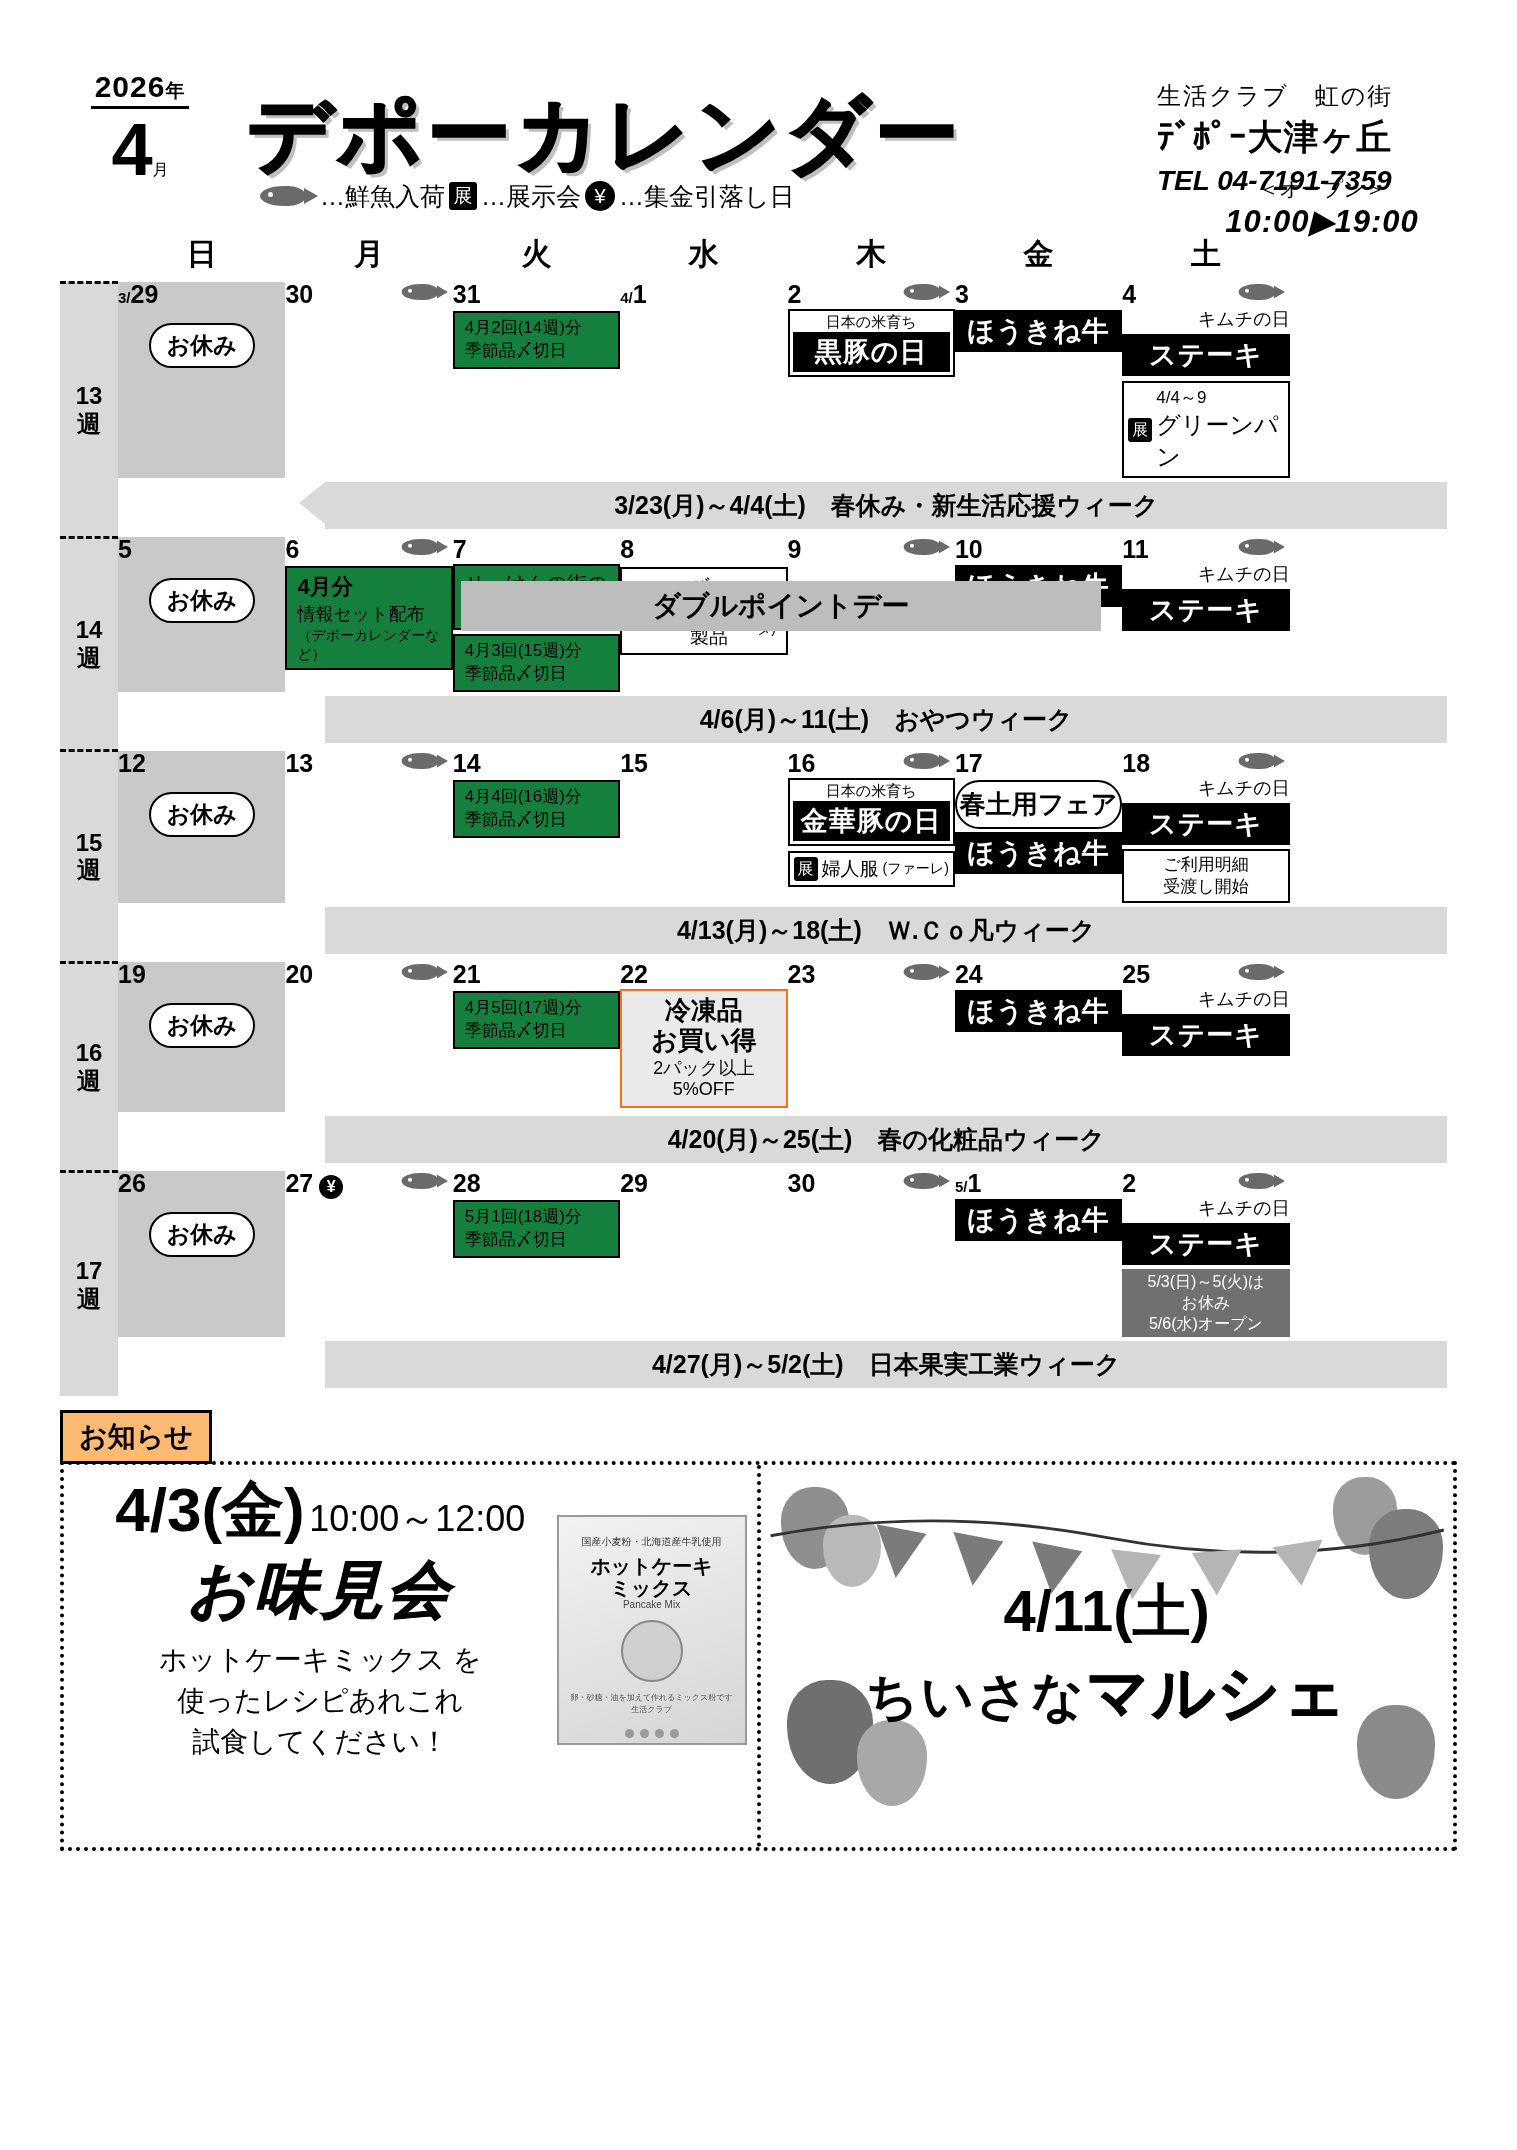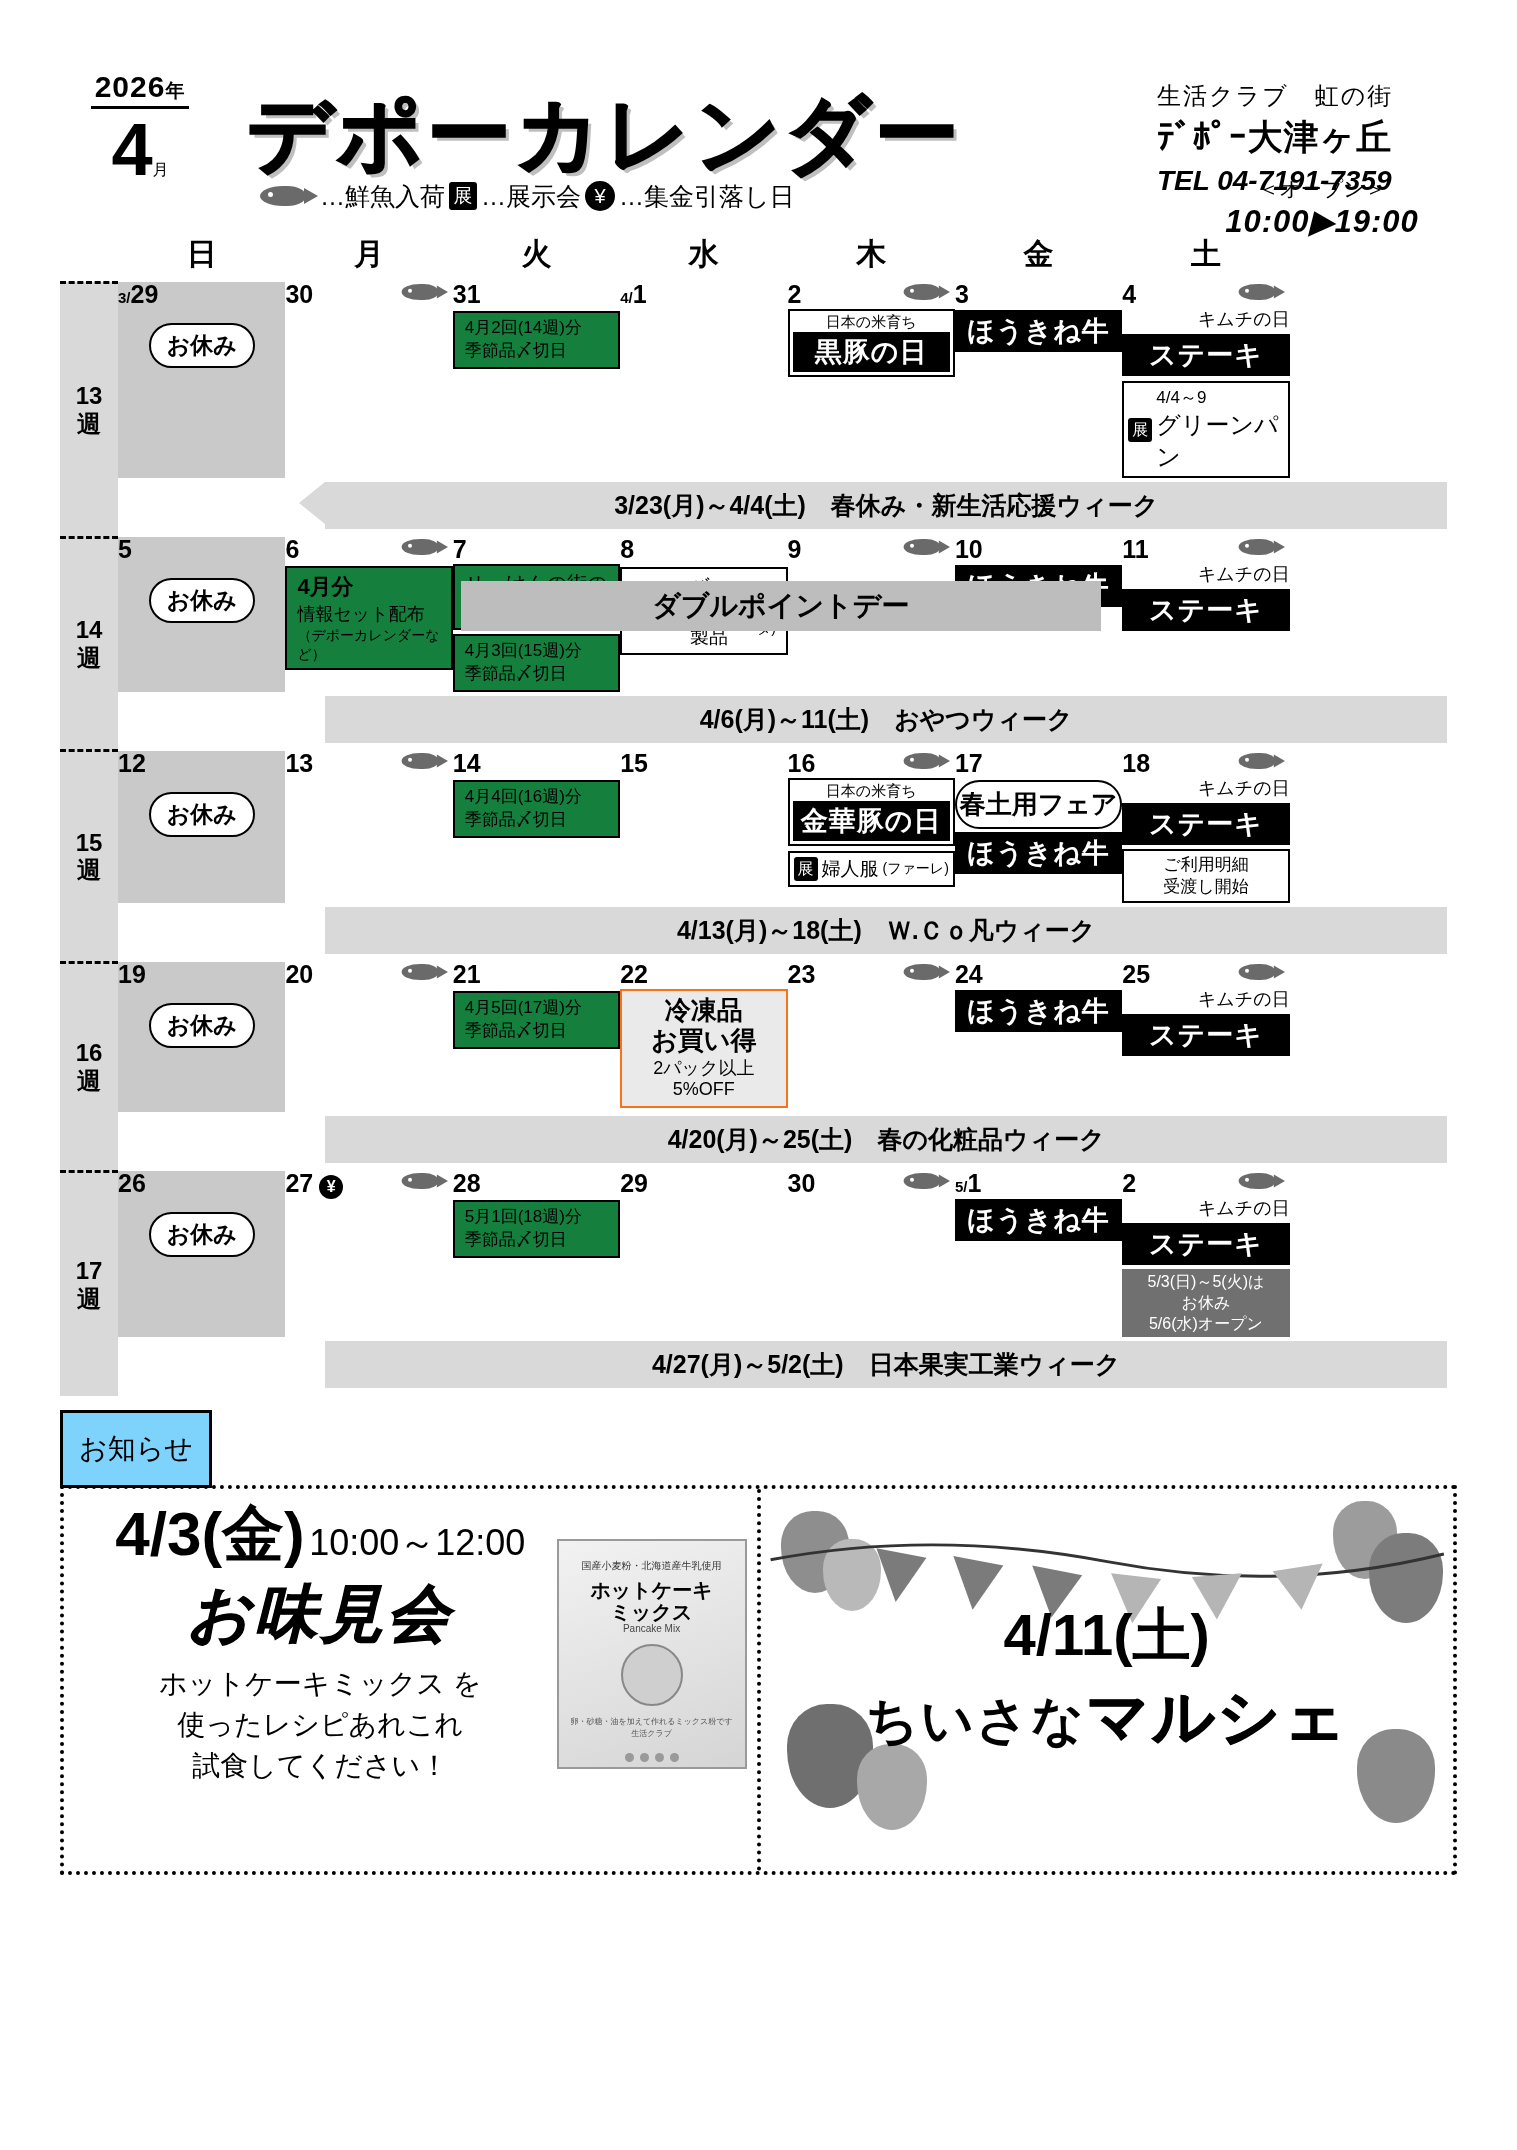--- a/index.html
+++ b/index.html
@@ -87,21 +87,21 @@
   .pill { border:2px solid #000; border-radius:26px; text-align:center; font-size:26px; font-weight:bold; padding:5px 0; background:#fff;}
   .dp-band { background:#bdbdbd; text-align:center; font-size:28px; font-weight:bold; padding:6px 0; }
   .frozen { border:2px solid #f97316; text-align:center; padding:5px 2px; background:#eaeaea; }
   .frozen .l1{ font-size:26px; font-weight:bold; line-height:1.15;}
   .frozen .l2{ font-size:18px; line-height:1.2; margin-top:2px;}
   .mid-note { border:2px solid #000; text-align:center; font-size:17px; line-height:1.3; padding:3px 2px; background:#fff;}
   .dark-note { background:#707070; color:#fff; font-size:16px; text-align:center; line-height:1.3; padding:3px 2px;}
 
   
   .notice-wrap { margin-top:14px; position:relative; }
-  .notice-tab { display:inline-block; border:3px solid #000; font-size:28px; font-weight:normal; padding:17px 16px; background:#7dd3fc; position:relative; z-index:3;}
+  .notice-tab { display:inline-block; border:3px solid #000; font-size:28px; font-weight:bold; padding:5px 16px; background:#fdba74; position:relative; z-index:3;}
   .notice-body { border:4px dotted #000; border-top:4px dotted #000; margin-top:-3px; height:390px; display:flex; position:relative;}
   .notice-left { width:50%; position:relative; padding:14px 10px 0 20px; display:flex;}
   .notice-divider { width:0; border-left:4px dotted #000; }
   .notice-right { width:50%; position:relative; overflow:hidden; background:#fff;}
 
   .n-date { font-size:62px; font-weight:bold; line-height:1; display:inline-block;}
   .n-time { font-size:36px; }
   .n-title { font-size:62px; font-weight:bold; letter-spacing:4px; margin-top:4px;font-style:italic; -webkit-text-stroke:1px #000;}
   .n-desc { font-size:28px; line-height:1.45; text-align:center; margin-top:8px; }
 

